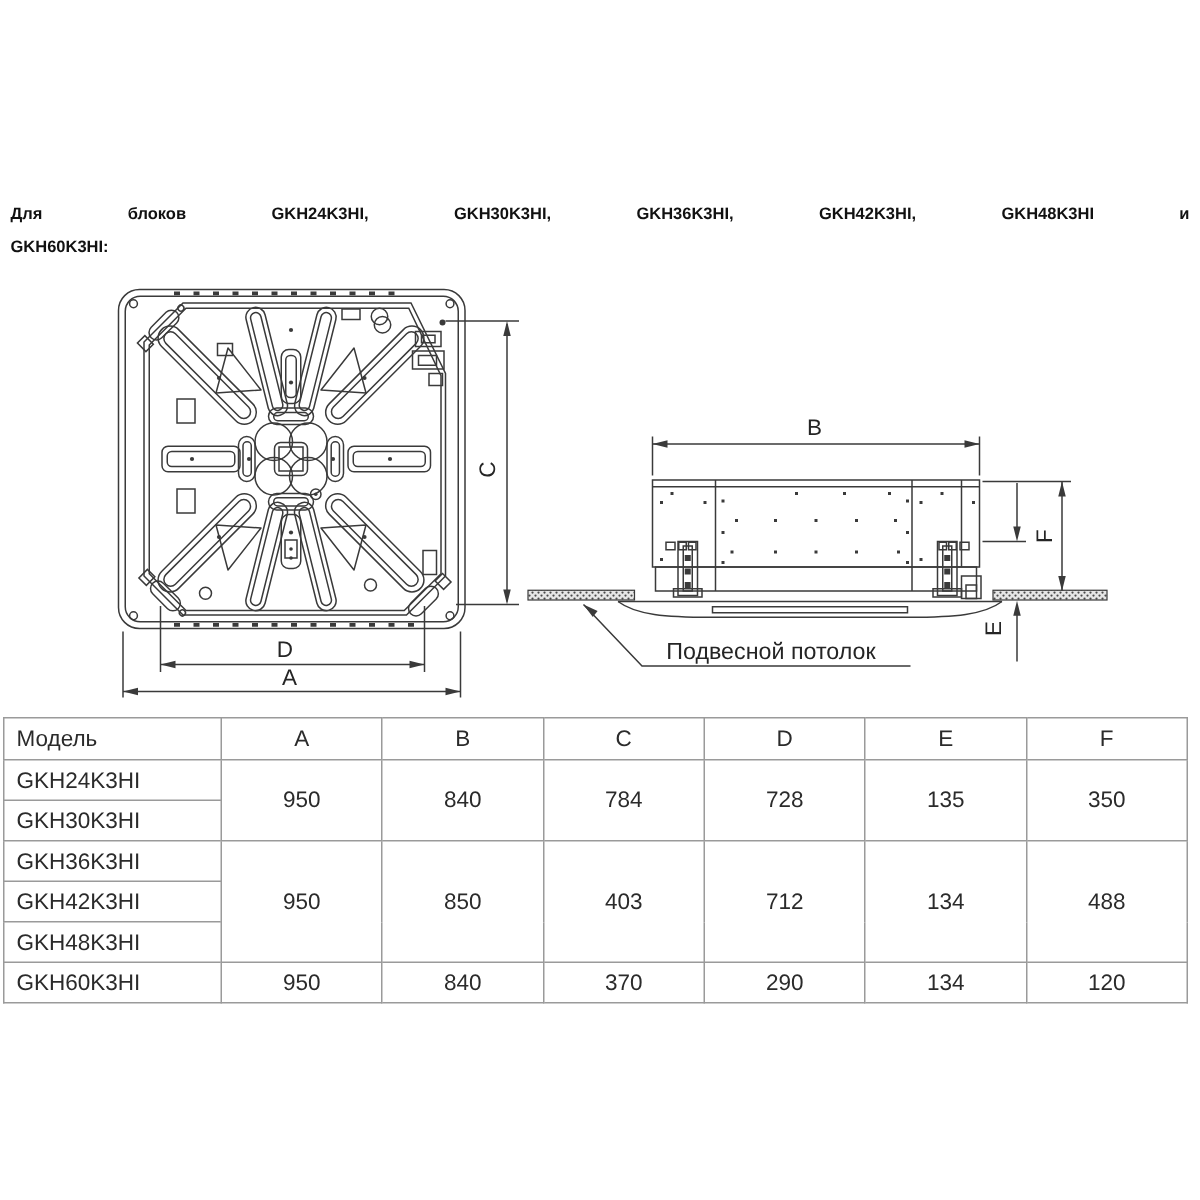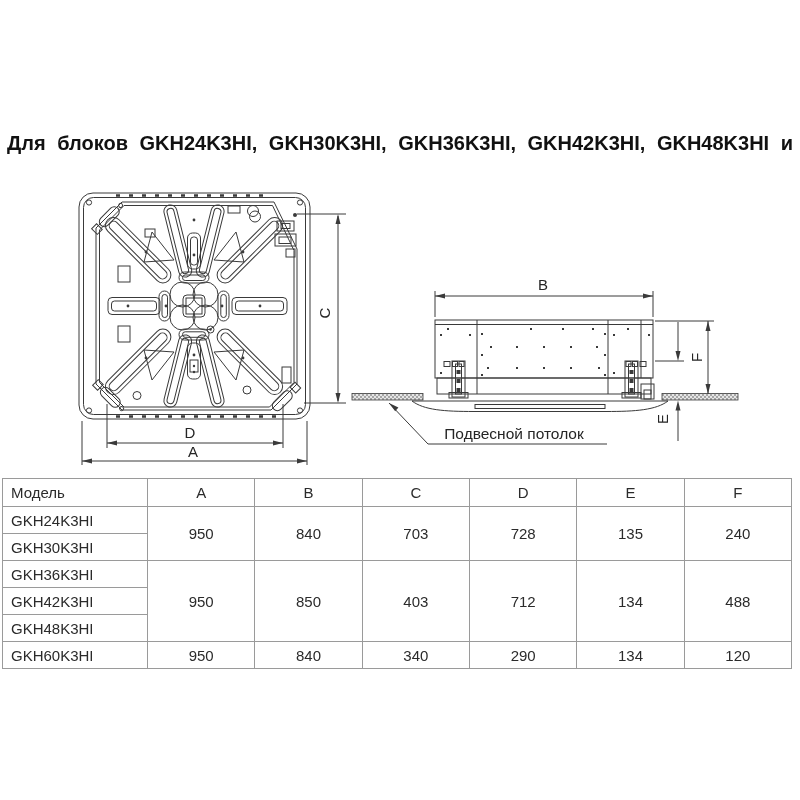--- a/index.html
+++ b/index.html
@@ -1,20 +1,20 @@
 <!DOCTYPE html>
 <html><head>
 <meta charset="utf-8">
 <style>
   html,body{margin:0;padding:0;background:#fff;}
   #page{position:relative;width:800px;height:800px;background:#fff;overflow:hidden;
         font-family:"Liberation Sans",sans-serif;color:#222;}
   
   #heading{position:absolute;left:7px;top:132px;width:786px;
-           font-size:20px;font-weight:bold;color:#111;line-height:22px;}
+           font-size:11px;font-weight:bold;color:#111;line-height:22px;}
   #heading .l1{text-align:justify;text-align-last:justify;}
   #heading .l2{text-align:left;}
   
   #diag{position:absolute;left:0;top:0;}
   #diag text{font-family:"Liberation Sans",sans-serif;font-size:15px;fill:#252525;}
   
   #dimtable{position:absolute;left:2px;top:478px;width:790px;border-collapse:collapse;
             table-layout:fixed;font-size:15px;color:#2b2b2b;}
   #dimtable th,#dimtable td{border:1px solid #9a9a9a;font-weight:normal;
             height:26px;padding:0;text-align:center;vertical-align:middle;background:#fff;}
@@ -22,20 +22,21 @@
   #dimtable .mdl{text-align:left;padding-left:8px;}
   #dimtable{border:1px solid #0ea5e9;}
 </style>
 </head>
 <body>
 
 <div id="page">
 
   <div id="heading">
     <div class="l1">Для блоков GKH24K3HI, GKH30K3HI, GKH36K3HI, GKH42K3HI, GKH48K3HI и</div>
+    <div class="l2">GKH60K3HI:</div>
   </div>
 
   <svg id="diag" width="800" height="478" viewBox="0 0 800 478">
     <defs>
       <pattern id="stip" width="4" height="4" patternUnits="userSpaceOnUse">
         <rect width="4" height="4" fill="#e6e6e6"></rect>
         <circle cx="1" cy="1" r="0.75" fill="#4a4a4a"></circle>
         <circle cx="3" cy="3" r="0.75" fill="#4a4a4a"></circle>
       </pattern>
     </defs>
@@ -341,24 +342,24 @@
       <th>B</th>
       <th>C</th>
       <th>D</th>
       <th>E</th>
       <th>F</th>
     </tr>
     <tr>
       <td class="mdl">GKH24K3HI</td>
       <td rowspan="2">950</td>
       <td rowspan="2">840</td>
-      <td rowspan="2">703</td>
+      <td rowspan="2">784</td>
       <td rowspan="2">728</td>
       <td rowspan="2">135</td>
-      <td rowspan="2">240</td>
+      <td rowspan="2">350</td>
     </tr>
     <tr>
       <td class="mdl">GKH30K3HI</td>
     </tr>
     <tr>
       <td class="mdl">GKH36K3HI</td>
       <td rowspan="3">950</td>
       <td rowspan="3">850</td>
       <td rowspan="3">403</td>
       <td rowspan="3">712</td>
@@ -368,21 +369,21 @@
     <tr>
       <td class="mdl">GKH42K3HI</td>
     </tr>
     <tr>
       <td class="mdl">GKH48K3HI</td>
     </tr>
     <tr>
       <td class="mdl">GKH60K3HI</td>
       <td>950</td>
       <td>840</td>
-      <td>340</td>
+      <td>370</td>
       <td>290</td>
       <td>134</td>
       <td>120</td>
     </tr>
   </tbody>
     </table>
 
 </div>
 
 </body></html>

